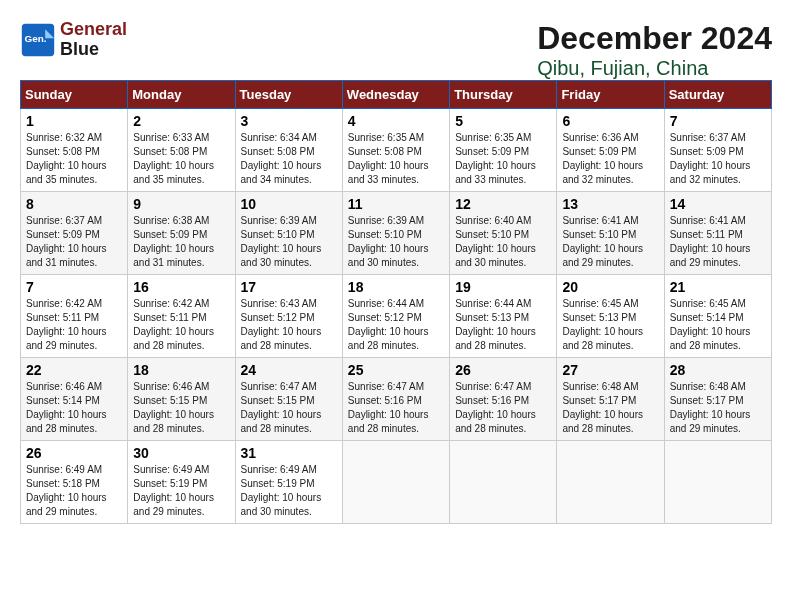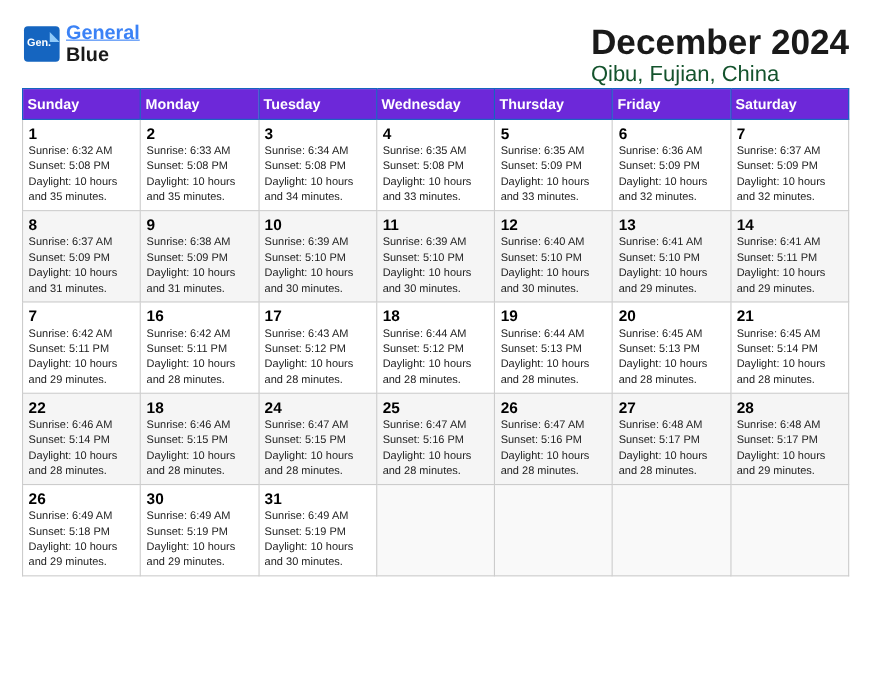--- a/index.html
+++ b/index.html
@@ -36,21 +36,21 @@
     .subtitle {
       font-size: 20px;
       color: #14532d;
     }
     table {
       width: 100%;
       border-collapse: collapse;
       font-size: 11px;
     }
     thead tr th {
-      background-color: #6d28d9;
+      background-color: #7f1d1d;
       color: #fff;
       padding: 6px 4px;
       text-align: left;
       font-size: 13px;
       font-weight: bold;
       border: 1px solid #1565c0;
     }
     tbody tr td {
       border: 1px solid #ccc;
       vertical-align: top;
@@ -82,21 +82,21 @@
 
 <div class="header-area">
   <div class="logo">
     <svg class="logo-icon" viewBox="0 0 40 40">
       <rect x="2" y="2" width="36" height="36" rx="4" fill="#1565c0"></rect>
       <text x="5" y="22" font-size="11" fill="white" font-weight="bold" font-family="Arial">Gen.</text>
       <polygon points="28,8 38,18 28,18" fill="#90caf9"></polygon>
     </svg>
     <div>
       <div style="font-size:18px;font-weight:bold;color:#1a1a1a;line-height:1.1;">
-        <span style="color:#3b82f6;text-decoration:underline;">General</span>
+        <span style="color:#7f1d1d;">General</span>
       </div>
       <div style="font-size:18px;font-weight:bold;color:#1a1a1a;line-height:1.1;">Blue</div>
     </div>
   </div>
   <div class="title-block">
     <div class="main-title">December 2024</div>
     <div class="subtitle">Qibu, Fujian, China</div>
   </div>
 </div>
 

